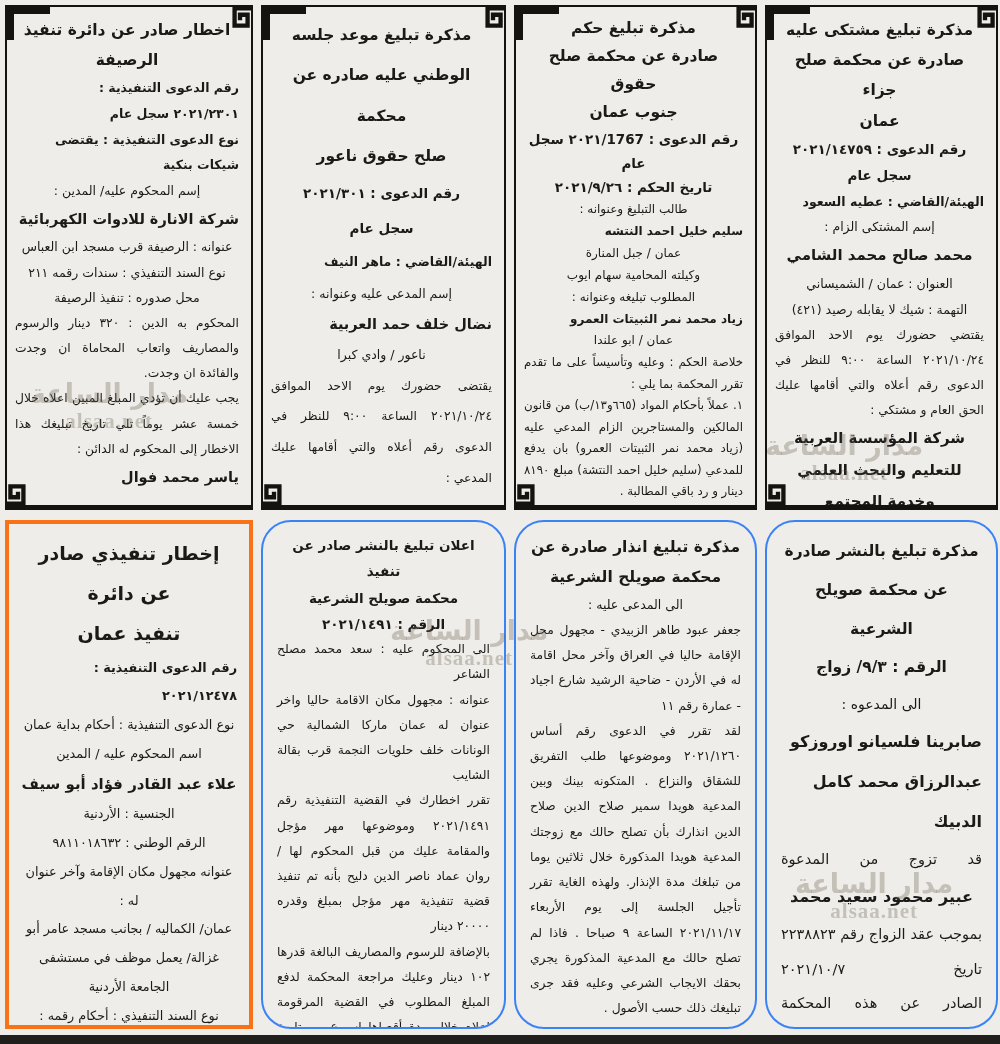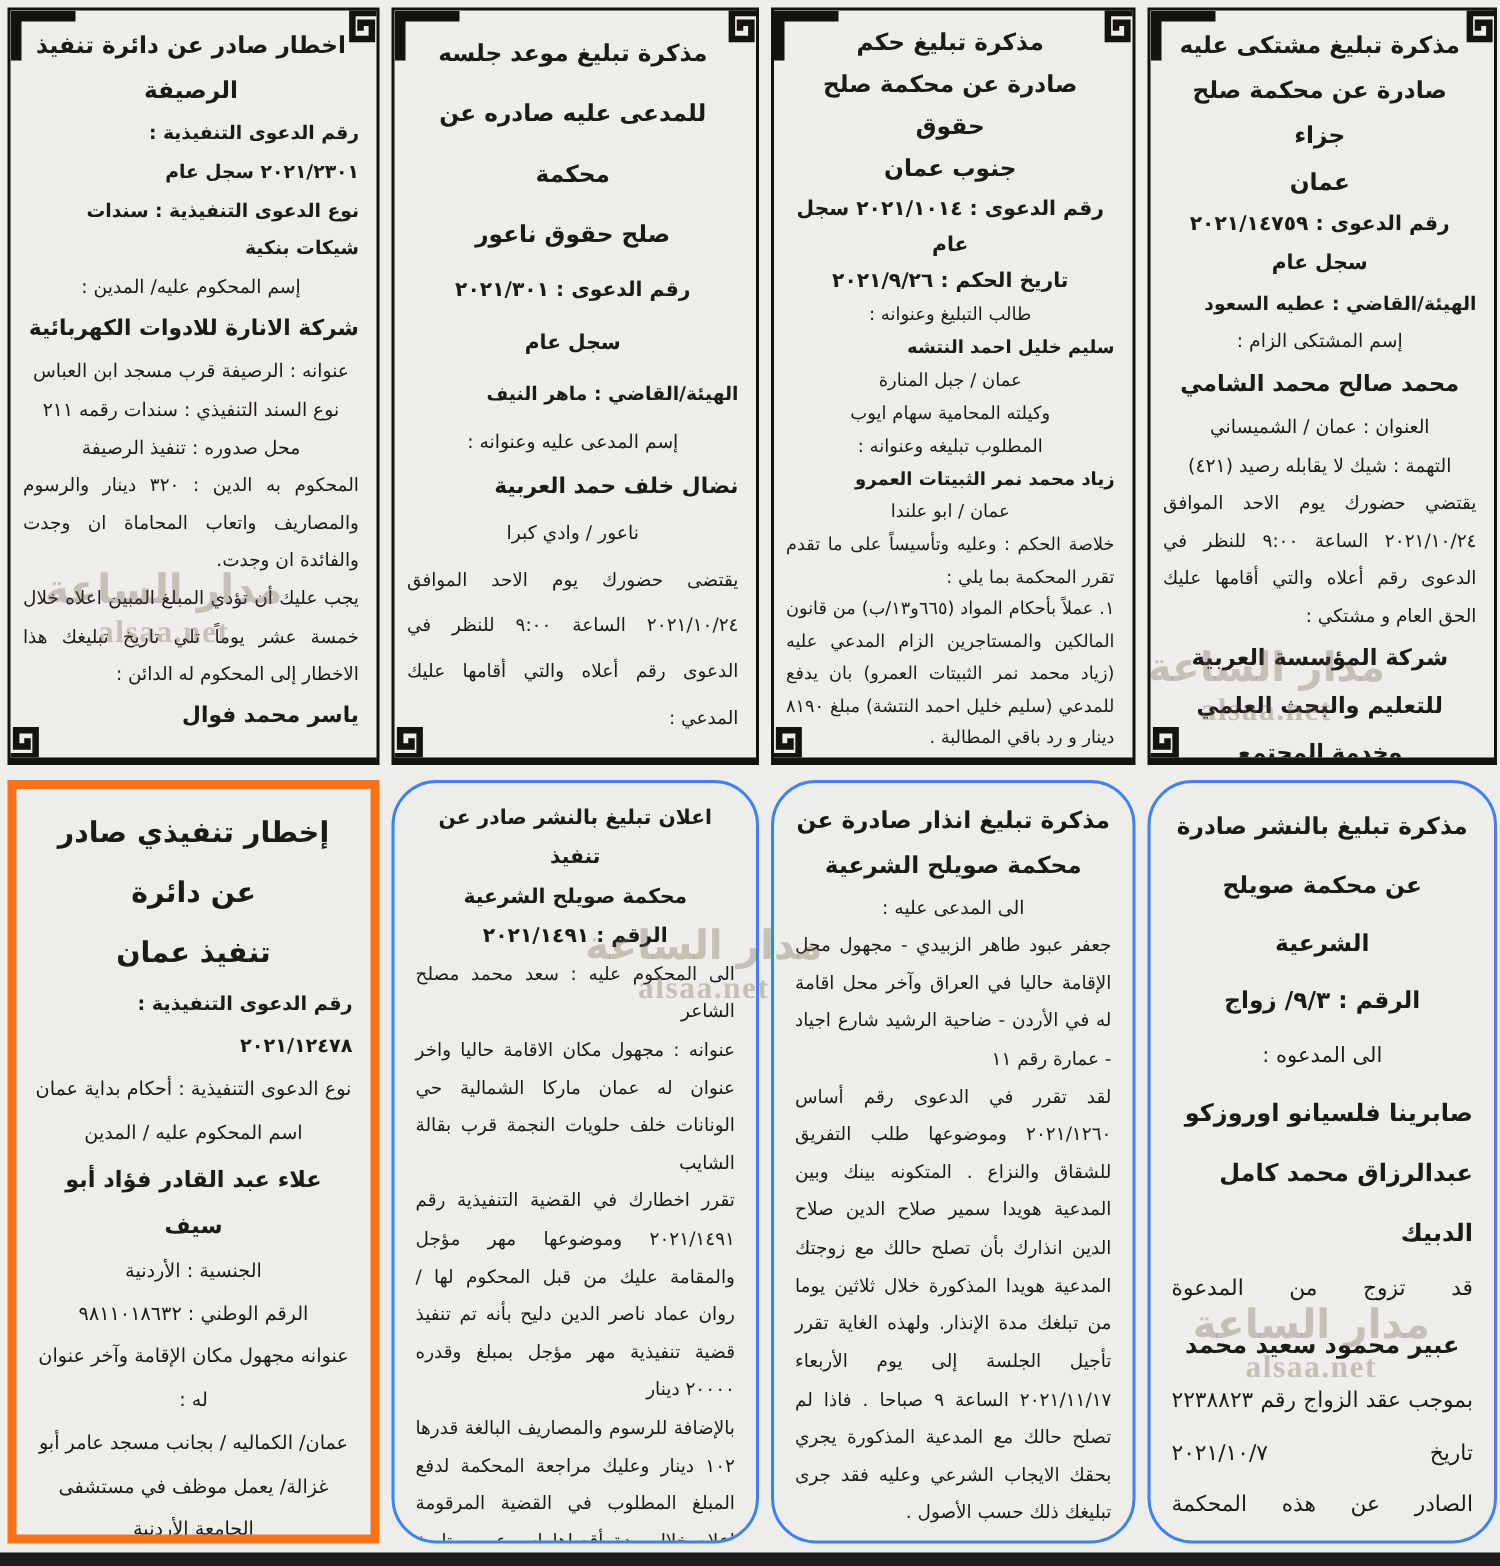--- a/index.html
+++ b/index.html
@@ -11,21 +11,21 @@
   .notice{position:relative;overflow:hidden;padding:8px 12px 6px 8px;box-sizing:border-box;}
   
   .frame-top{border:2px solid #15130f;border-bottom-width:5px;}
   .frame-top::before{content:"";position:absolute;top:0;left:0;width:36px;height:26px;
         border-top:7px solid #15130f;border-left:7px solid #15130f;}
   .orn{position:absolute;width:26px;height:26px;line-height:0;}
   .orn.tr{top:-2px;right:-2px;}
   .orn.bl{bottom:-2px;left:-2px;transform:scale(-1,-1);}
   
   .frame-round{border:2px solid #3b82f6;border-radius:30px;padding:10px 14px;}
-  .frame-plain{border:6px solid #f97316;padding:10px 12px;}
+  .frame-plain{border:4px solid #f97316;padding:10px 12px;}
   
   .t  {font-weight:bold;text-align:center;font-size:15.5px;line-height:1.95;margin:0;}
   .ts {font-weight:bold;text-align:center;font-size:13.5px;line-height:1.95;margin:0;}
   .lb {text-align:center;font-size:12.5px;line-height:2.05;margin:0;}
   .lbb{text-align:right;font-size:12.5px;line-height:2.05;margin:0;font-weight:bold;}
   .nm {font-weight:bold;text-align:center;font-size:15px;line-height:2.1;margin:0;}
   .nmr{font-weight:bold;text-align:right;font-size:14.5px;line-height:2.1;margin:0;}
   .bd {text-align:justify;text-align-last:auto;font-size:12.3px;line-height:2.05;margin:0;}
   .sp {text-align:justify;text-align-last:justify;font-size:14.5px;line-height:2.4;margin:0;}
   .big{font-size:19px;line-height:2.1;}
@@ -75,21 +75,21 @@
     <section class="notice frame-top dense">
       <span class="orn tr"><svg viewBox="0 0 24 24" width="26" height="26">
             <polyline points="24,3 7,3 7,19 19,19 19,9 12,9 12,14" fill="none" stroke="#15130f" stroke-width="4"></polyline>
           </svg></span>
       <span class="orn bl"><svg viewBox="0 0 24 24" width="26" height="26">
             <polyline points="24,3 7,3 7,19 19,19 19,9 12,9 12,14" fill="none" stroke="#15130f" stroke-width="4"></polyline>
           </svg></span>
       <p class="t">مذكرة تبليغ حكم</p>
       <p class="t">صادرة عن محكمة صلح حقوق</p>
       <p class="t">جنوب عمان</p>
-      <p class="ts">رقم الدعوى : ٢٠٢١/١٠١٤ سجل عام</p>
+      <p class="ts">رقم الدعوى : ٢٠٢١/1767 سجل عام</p>
       <p class="ts">تاريخ الحكم : ٢٠٢١/٩/٢٦</p>
       <p class="lb">طالب التبليغ وعنوانه :</p>
       <p class="nmr">سليم خليل احمد النتشه</p>
       <p class="lb">عمان / جبل المنارة</p>
       <p class="lb">وكيلته المحامية سهام ايوب</p>
       <p class="lb">المطلوب تبليغه وعنوانه :</p>
       <p class="nmr">زياد محمد نمر الثبيتات العمرو</p>
       <p class="lb">عمان / ابو علندا</p>
       <p class="bd">خلاصة الحكم : وعليه وتأسيساً على ما تقدم تقرر المحكمة بما يلي :</p>
       <p class="bd">١. عملاً بأحكام المواد (٦٦٥و١٣/ب) من قانون المالكين والمستاجرين الزام المدعي عليه (زياد محمد نمر الثبيتات العمرو) بان يدفع للمدعي (سليم خليل احمد النتشة) مبلغ ٨١٩٠ دينار و رد باقي المطالبة .</p>
@@ -98,21 +98,21 @@
     </section>
 
     <section class="notice frame-top roomy">
       <span class="orn tr"><svg viewBox="0 0 24 24" width="26" height="26">
             <polyline points="24,3 7,3 7,19 19,19 19,9 12,9 12,14" fill="none" stroke="#15130f" stroke-width="4"></polyline>
           </svg></span>
       <span class="orn bl"><svg viewBox="0 0 24 24" width="26" height="26">
             <polyline points="24,3 7,3 7,19 19,19 19,9 12,9 12,14" fill="none" stroke="#15130f" stroke-width="4"></polyline>
           </svg></span>
       <p class="t">مذكرة تبليغ موعد جلسه</p>
-      <p class="t">للمدعى عليه صادره عن محكمة</p>
+      <p class="t">الوطني عليه صادره عن محكمة</p>
       <p class="t">صلح حقوق ناعور</p>
       <p class="ts">رقم الدعوى : ٢٠٢١/٣٠١</p>
       <p class="ts">سجل عام</p>
       <p class="lbb">الهيئة/القاضي : ماهر النيف</p>
       <p class="lb">إسم المدعى عليه وعنوانه :</p>
       <p class="nmr">نضال خلف حمد العربية</p>
       <p class="lb">ناعور / وادي كبرا</p>
       <p class="bd">يقتضى حضورك يوم الاحد الموافق ٢٠٢١/١٠/٢٤ الساعة ٩:٠٠ للنظر في الدعوى رقم أعلاه والتي أقامها عليك المدعي :</p>
       <p class="nm">وجدان اسحق العوده دبابنه</p>
 
@@ -122,21 +122,21 @@
       <span class="orn tr"><svg viewBox="0 0 24 24" width="26" height="26">
             <polyline points="24,3 7,3 7,19 19,19 19,9 12,9 12,14" fill="none" stroke="#15130f" stroke-width="4"></polyline>
           </svg></span>
       <span class="orn bl"><svg viewBox="0 0 24 24" width="26" height="26">
             <polyline points="24,3 7,3 7,19 19,19 19,9 12,9 12,14" fill="none" stroke="#15130f" stroke-width="4"></polyline>
           </svg></span>
       <p class="t">اخطار صادر عن دائرة تنفيذ</p>
       <p class="t">الرصيفة</p>
       <p class="lbb">رقم الدعوى التنفيذية :</p>
       <p class="lbb">٢٠٢١/٢٣٠١ سجل عام</p>
-      <p class="lbb">نوع الدعوى التنفيذية : سندات شيكات بنكية</p>
+      <p class="lbb">نوع الدعوى التنفيذية : يقتضى شيكات بنكية</p>
       <p class="lb">إسم المحكوم عليه/ المدين :</p>
       <p class="nmr">شركة الانارة للادوات الكهربائية</p>
       <p class="lb">عنوانه : الرصيفة قرب مسجد ابن العباس</p>
       <p class="lb">نوع السند التنفيذي : سندات رقمه ٢١١</p>
       <p class="lb">محل صدوره : تنفيذ الرصيفة</p>
       <p class="bd">المحكوم به الدين : ٣٢٠ دينار والرسوم والمصاريف واتعاب المحاماة ان وجدت والفائدة ان وجدت.</p>
       <p class="bd">يجب عليك أن تؤدي المبلغ المبين اعلاه خلال خمسة عشر يوماً تلي تاريخ تبليغك هذا الاخطار إلى المحكوم له الدائن :</p>
       <p class="nmr">ياسر محمد فوال</p>
 
     </section>

